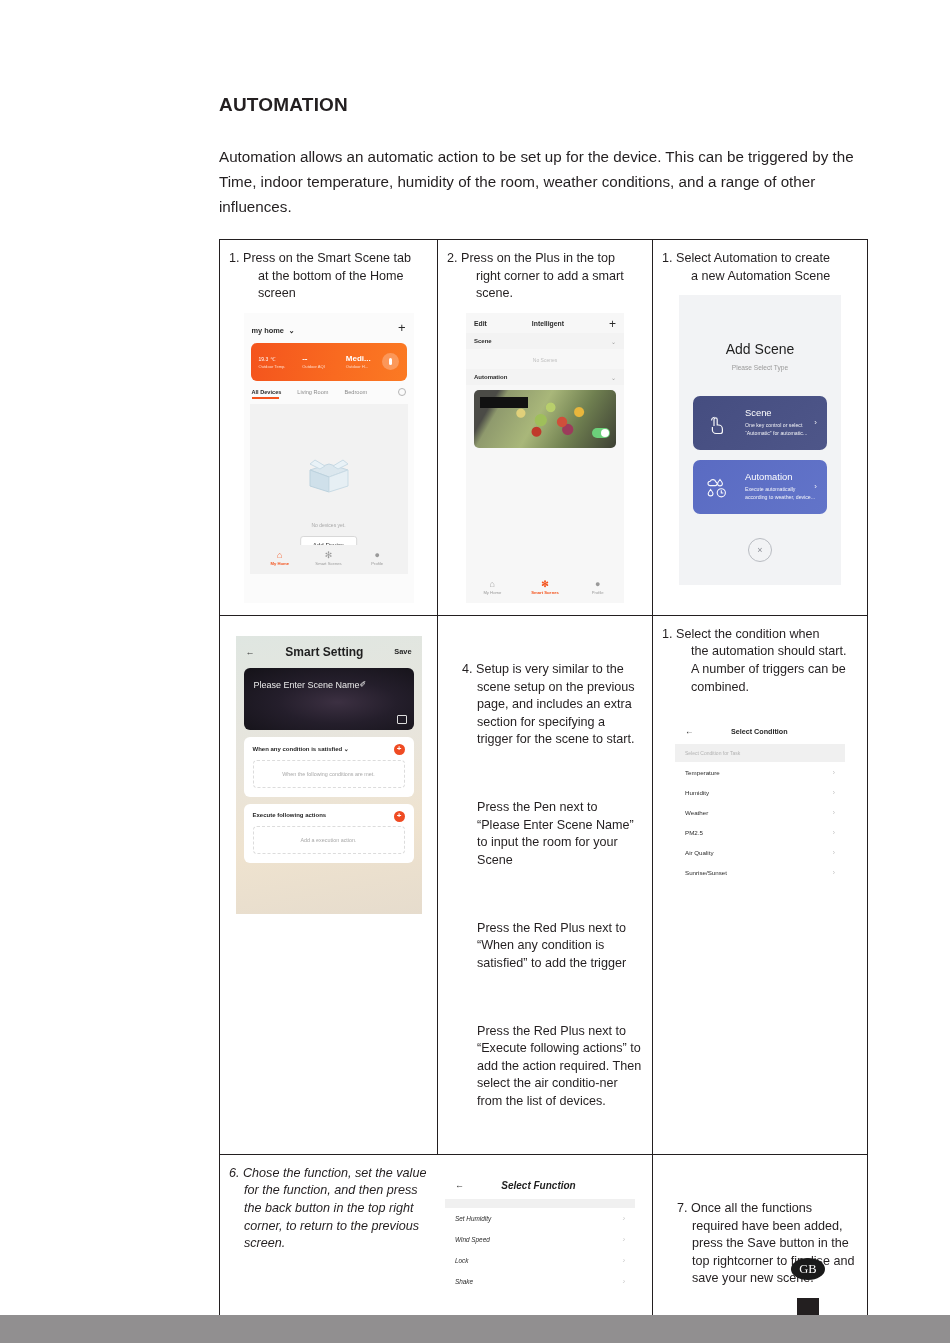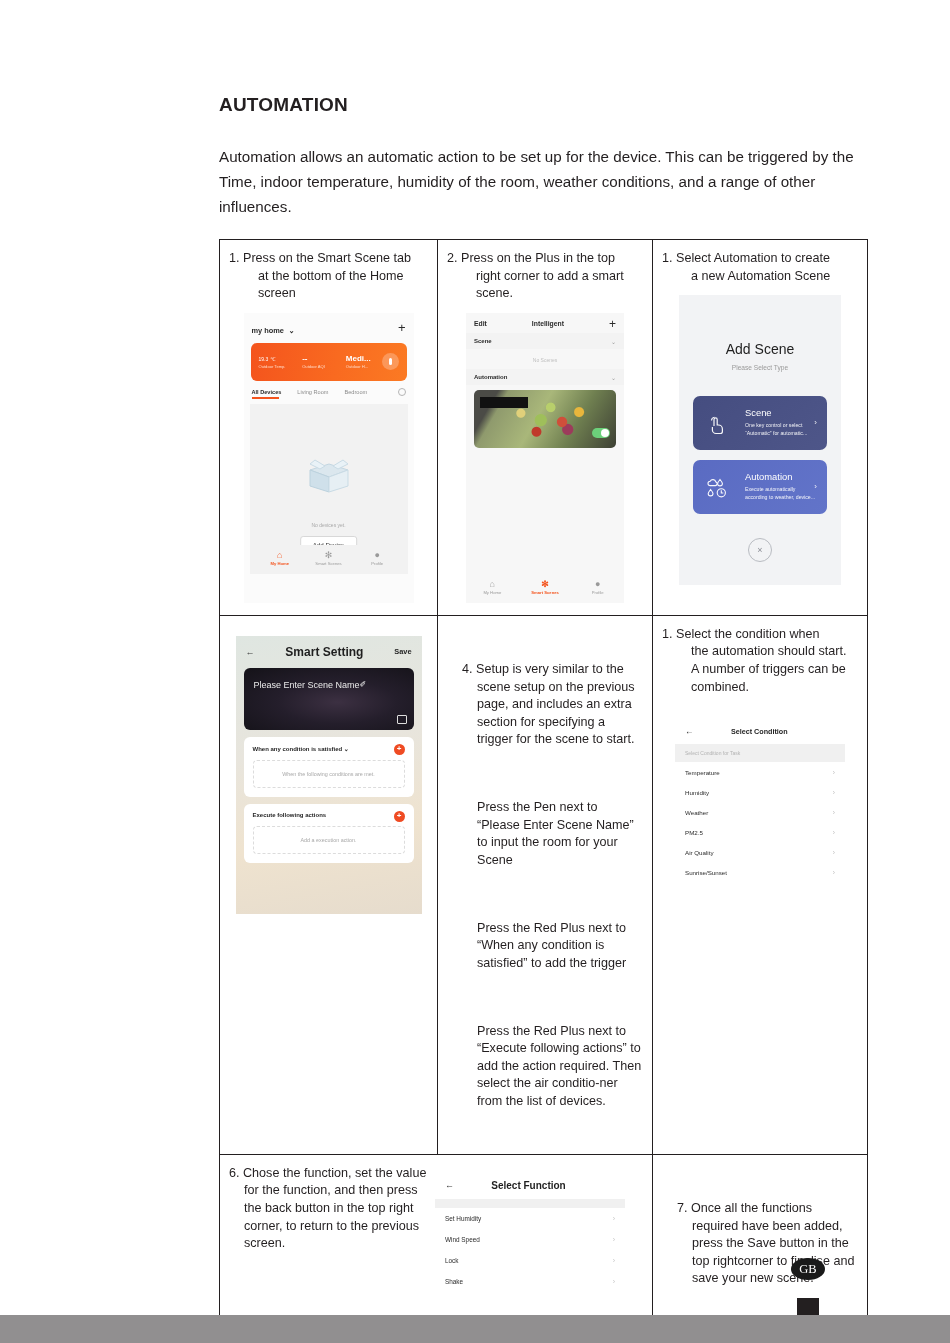--- a/index.html
+++ b/index.html
@@ -422,21 +422,21 @@
               <span>Sunrise/Sunset</span>
               <span class="c">›</span>
                 </div>
           </div>
         </div>
       </td>
     </tr>
 
     <tr>
       <td colspan="2">
-        <div class="cell" style="display:flex;gap:6px;min-height:170px;">
+        <div class="cell" style="display:flex;gap:16px;min-height:170px;font-style:italic;">
           <div style="width:200px;flex:none;">
             <div class="steptxt">6. Chose the function, set the value for the function, and then press the back button in the top right corner, to return to the previous screen.</div>
           </div>
           <div class="shot s6" style="margin:6px 0 0 0;">
             <div class="top">
               <div class="bk">←</div>
               <div class="t">Select Function</div>
             </div>
             <div class="sec"></div>
             <div class="li">

